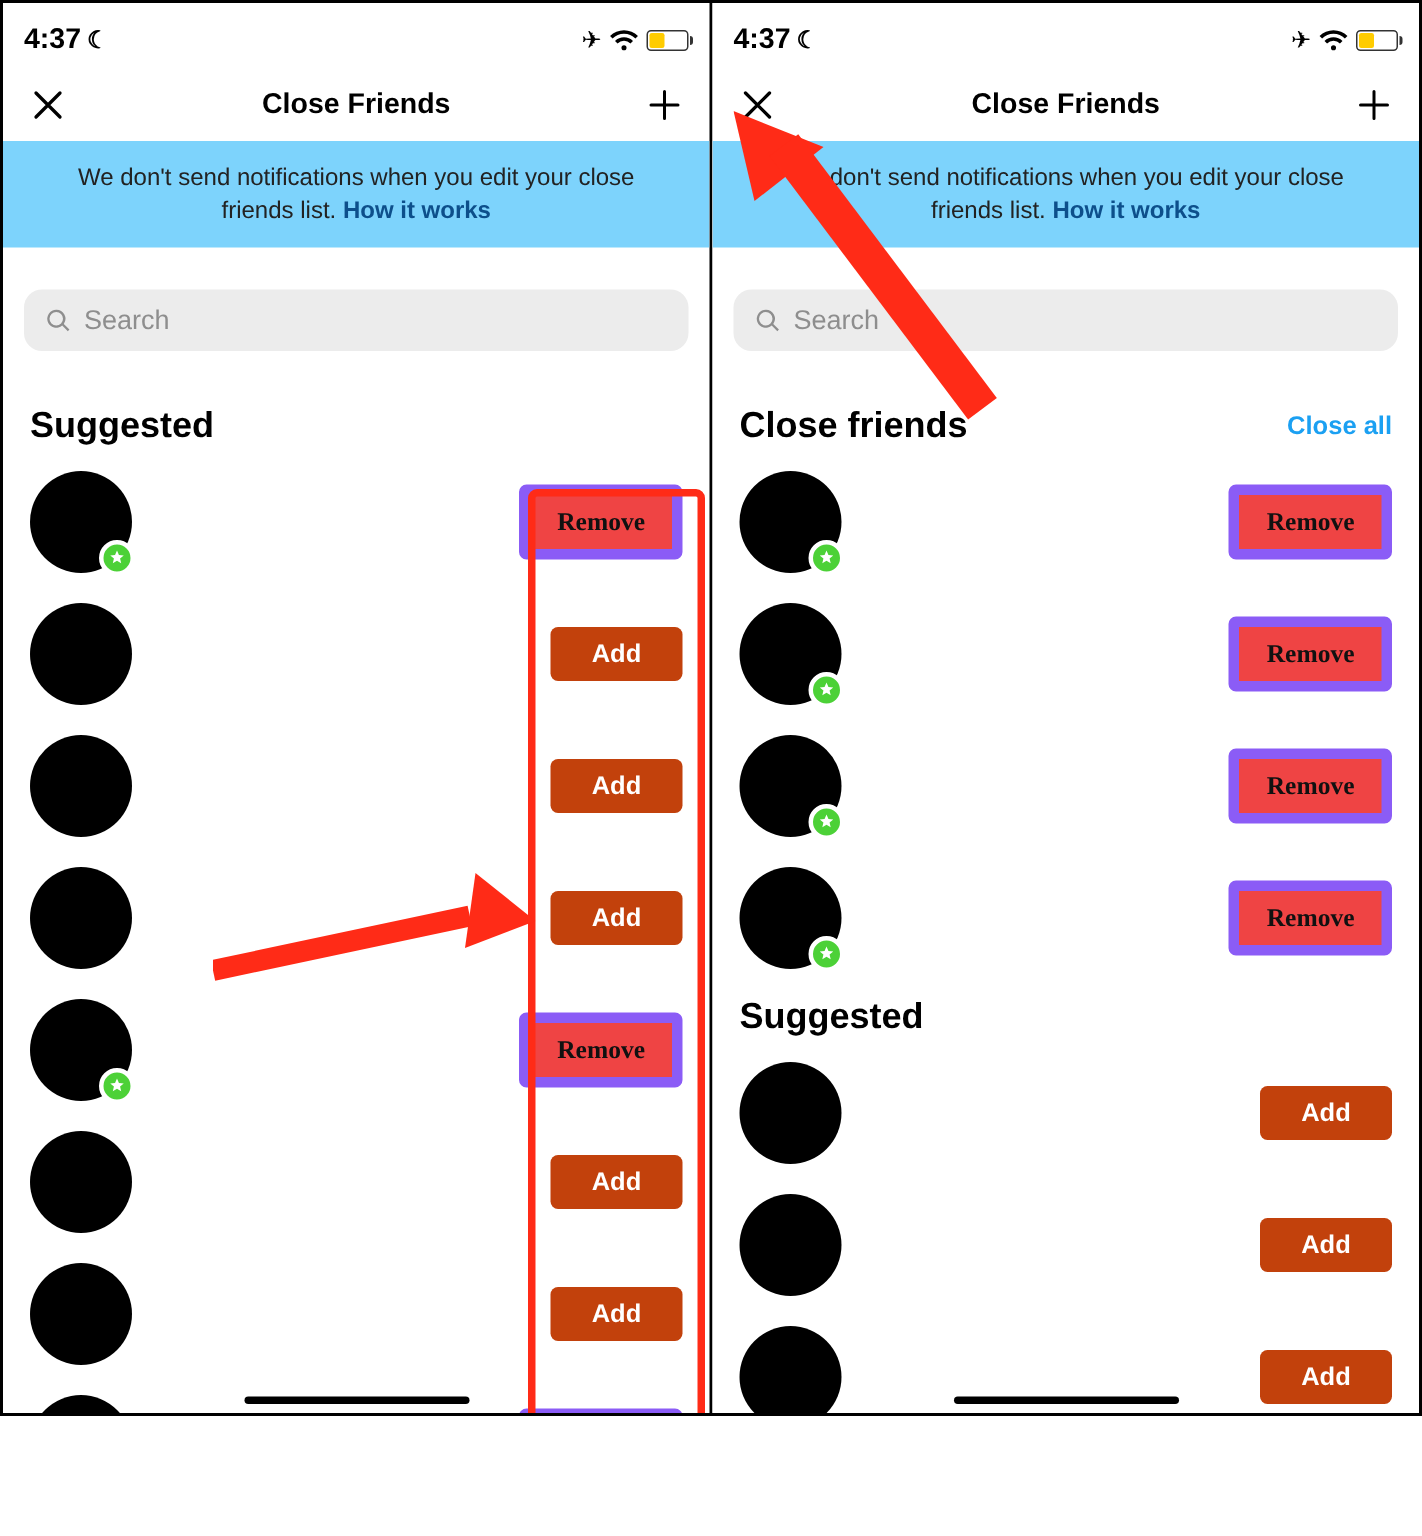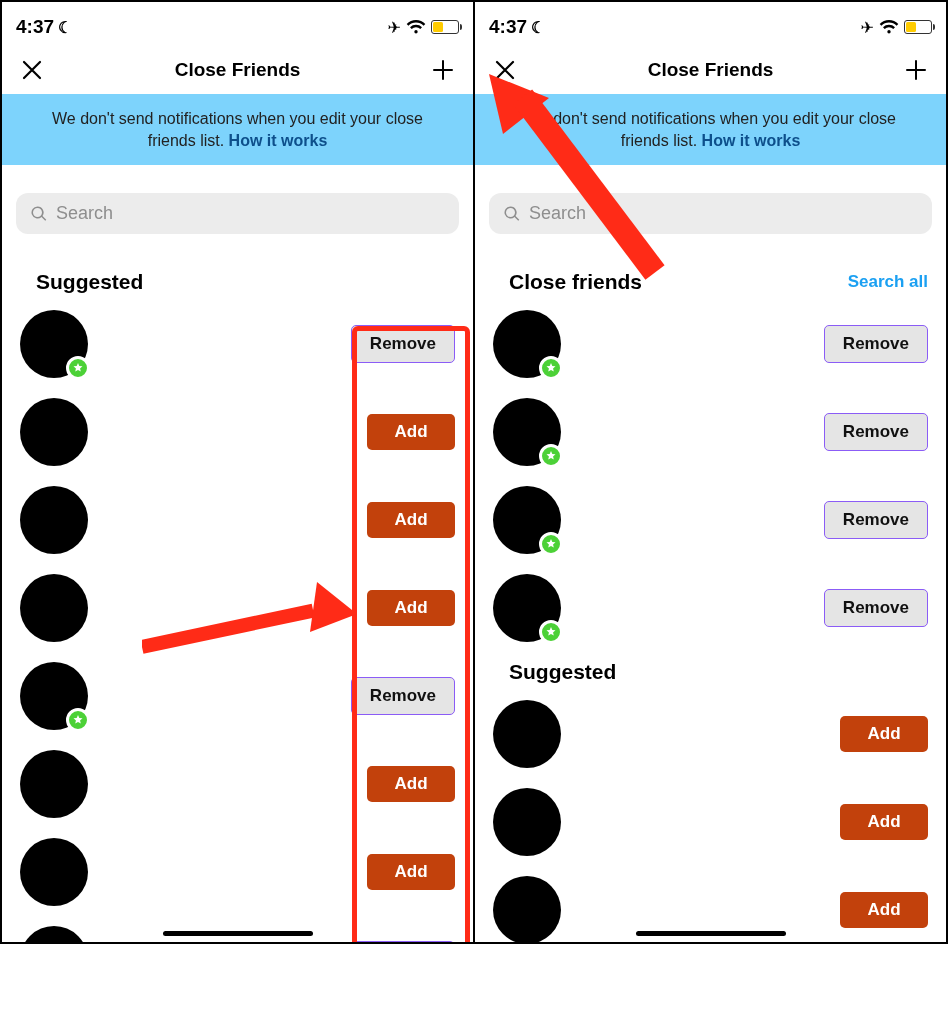--- a/index.html
+++ b/index.html
@@ -22,32 +22,32 @@
   .nav-title { font-size:19px; font-weight:700; }
   
   .banner { background:#7dd3fc; padding:14px 24px; text-align:center; font-size:16px; color:#222; line-height:1.35; }
   .banner .link { color:#0d4f8b; font-weight:600; }
   
   .searchbar { margin:28px 14px; background:#ececec; border-radius:12px; display:flex; align-items:center; padding:10px 14px; color:#8e8e8e; }
   .searchbar svg { width:18px; height:18px; margin-right:8px; fill:#8e8e8e; }
   .search-text { font-size:18px; }
   
   .section-head { display:flex; justify-content:space-between; align-items:center; padding:8px 18px 6px; }
-  .section-title { font-size:21px; font-weight:600;margin-left:16px; }
+  .section-title { font-size:24px; font-weight:600; }
   .remove-all { color:#1ba0f2; font-size:17px; font-weight:600; cursor:pointer; }
   
   .list { padding:0 18px; }
   .row { display:flex; align-items:center; justify-content:space-between; padding:10px 0; }
   .avatar-wrap { position:relative; width:68px; height:68px; }
   .avatar { width:68px; height:68px; border-radius:50%; background:#000; }
   .badge-star { position:absolute; bottom:-2px; right:-2px; width:24px; height:24px; background:#4cd137; border:3px solid #fff; border-radius:50%; display:flex; align-items:center; justify-content:center; }
   .badge-star svg { width:12px; height:12px; fill:#fff; }
   
   .btn { border-radius:5px; font-size:17px; font-weight:600; padding:8px 18px; min-width:88px; text-align:center; cursor:pointer; border:none; }
-  .btn-remove { background:#e5e5e5; color:#111; border:1px solid #8b5cf6; }
+  .btn-remove { background:#ef4444; color:#111; border:7px solid #8b5cf6;font-family:Liberation Serif, serif; }
   .btn-add { background:#c2410c; color:#fff; }
   
   .highlight-box { position:absolute; border:5px solid #ff2b17; border-radius:6px; pointer-events:none; }
   .arrow { position:absolute; pointer-events:none; }
   .arrow svg polygon, .arrow svg rect { fill:#ff2b17; }
   
   .homebar { position:absolute; bottom:6px; left:50%; transform:translateX(-50%); width:150px; height:5px; background:#000; border-radius:3px; }
 </style>
 </head>
 <body>
@@ -215,21 +215,21 @@
 
     <div class="searchbar">
       <svg viewBox="0 0 24 24">
           <path d="M10 2a8 8 0 105.3 14l5 5 1.4-1.4-5-5A8 8 0 0010 2zm0 2a6 6 0 110 12 6 6 0 010-12z"></path>
         </svg>
       <span class="search-text">Search</span>
     </div>
 
     <div class="section-head">
       <span class="section-title">Close friends</span>
-      <span class="remove-all">Search all</span>
+      <span class="remove-all">Close all</span>
     </div>
     <div class="list" id="right-close-list">
         <div class="row">
           <div class="avatar-wrap">
             <div class="avatar"></div>
             <div class="badge-star">
               <svg viewBox="0 0 24 24">
                 <path d="M12 2l2.6 6 6.4.5-4.9 4.3 1.5 6.2L12 15.8 6.4 19l1.5-6.2L3 8.5l6.4-.5z"></path>
               </svg>
             </div>

